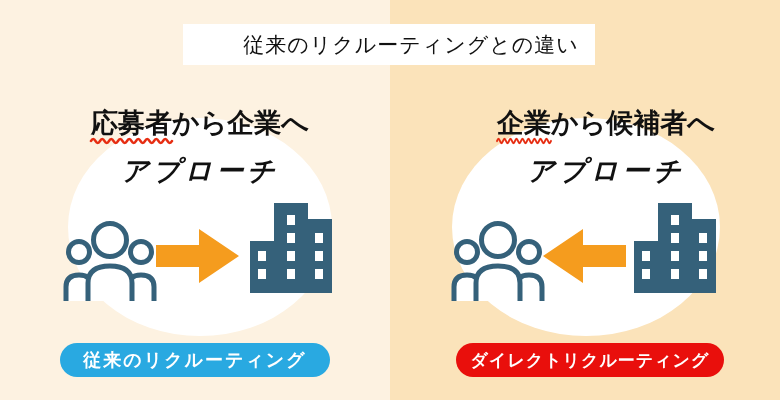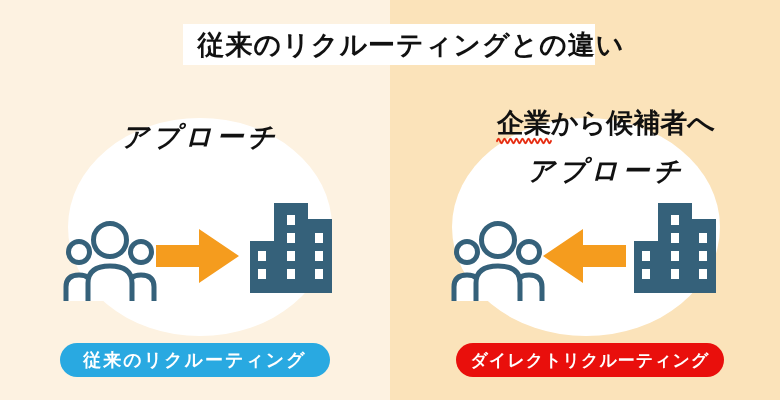--- a/index.html
+++ b/index.html
@@ -11,21 +11,21 @@
   .bg-half{position:absolute;top:0;height:400px;width:390px;}
   .bg-left{left:0;background:#fdf2e1;}
   .bg-right{left:390px;background:#fbe3ba;}
   .circle{position:absolute;background:#ffffff;border-radius:50%;}
   .circle-left{left:68px;top:118px;width:264px;height:218px;}
   .circle-right{left:452px;top:118px;width:268px;height:218px;}
   .title-bar{
     position:absolute;left:183px;top:24px;width:412px;height:41px;
     background:#ffffff;display:flex;align-items:center;justify-content:center;
   }
-  .title-text{font-size:27px;font-weight:bold;letter-spacing:1px;white-space:nowrap;margin-left:44px;}
+  .title-text{font-size:21px;font-weight:normal;letter-spacing:1px;white-space:nowrap;margin-left:44px;}
   .heading{
     position:absolute;top:106px;width:390px;text-align:center;
     font-size:27px;font-weight:bold;line-height:34px;white-space:nowrap;
   }
   .heading-left{left:5px;}
   .heading-right{left:391px;margin-left:20px;}
   .heading-line2{letter-spacing:4px;margin-top:14px;font-style:italic;}
   .wavy{position:relative;display:inline-block;}
   .wavy svg{position:absolute;left:0;bottom:-6px;width:100%;height:10px;overflow:visible;}
   .icon{position:absolute;}
@@ -52,20 +52,28 @@
   <div class="bg-half bg-right"></div>
 
   <div class="circle circle-left"></div>
   <div class="circle circle-right"></div>
 
   <div class="title-bar">
     <span class="title-text">従来のリクルーティングとの違い</span>
   </div>
 
   <div class="heading heading-left">
+    <div>
+      <span class="wavy">
+        <span>応募者</span>
+        <svg viewBox="0 0 72 10" preserveAspectRatio="none">
+          <path d="M0,5 Q2,1 4,5 T8,5 T12,5 T16,5 T20,5 T24,5 T28,5 T32,5 T36,5 T40,5 T44,5 T48,5 T52,5 T56,5 T60,5 T64,5 T68,5 T72,5" fill="none" stroke="#e62d12" stroke-width="2.4" stroke-linecap="round"></path>
+        </svg>
+      </span><span>から企業へ</span>
+    </div>
     <div class="heading-line2">アプローチ</div>
   </div>
 
   <div class="heading heading-right">
     <div>
       <span class="wavy">
         <span>企業</span>
         <svg viewBox="0 0 72 10" preserveAspectRatio="none">
           <path d="M0,5 Q2,1 4,5 T8,5 T12,5 T16,5 T20,5 T24,5 T28,5 T32,5 T36,5 T40,5 T44,5 T48,5 T52,5 T56,5 T60,5 T64,5 T68,5 T72,5" fill="none" stroke="#e62d12" stroke-width="2.4" stroke-linecap="round"></path>
         </svg>

